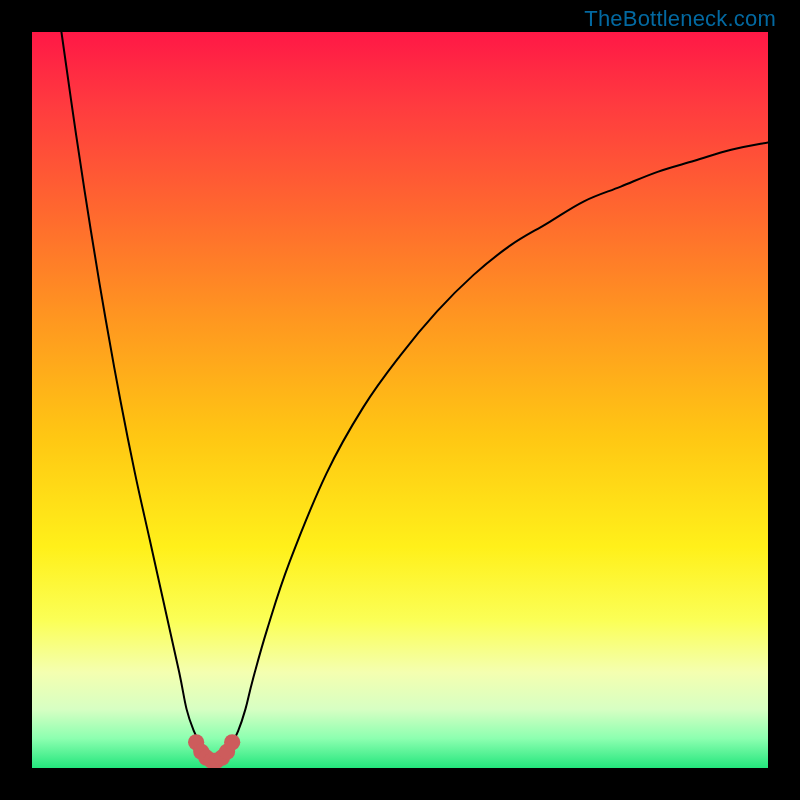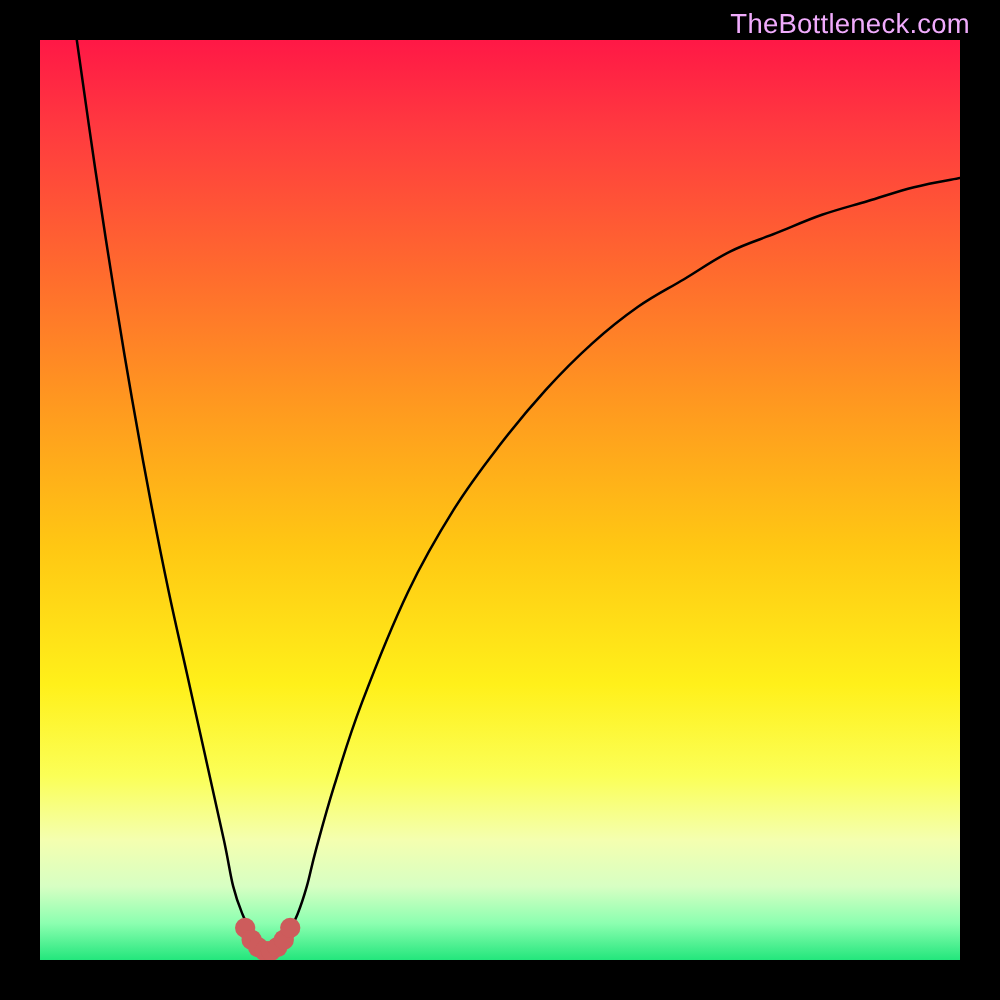--- a/index.html
+++ b/index.html
@@ -31,21 +31,21 @@
     left: 0;
     top: 0;
     width: 736px;
     height: 736px;
     overflow: hidden;
   }
   .watermark {
     position: absolute;
     top: 6px;
     right: 24px;
-    color: #f0abfc;
+    color: #0369a1;
     font-size: 22px;
     letter-spacing: 0.2px;
     font-weight: 500;
     user-select: none;
   }
 </style>
 </head>
 <body>
 
 <div class="frame">

